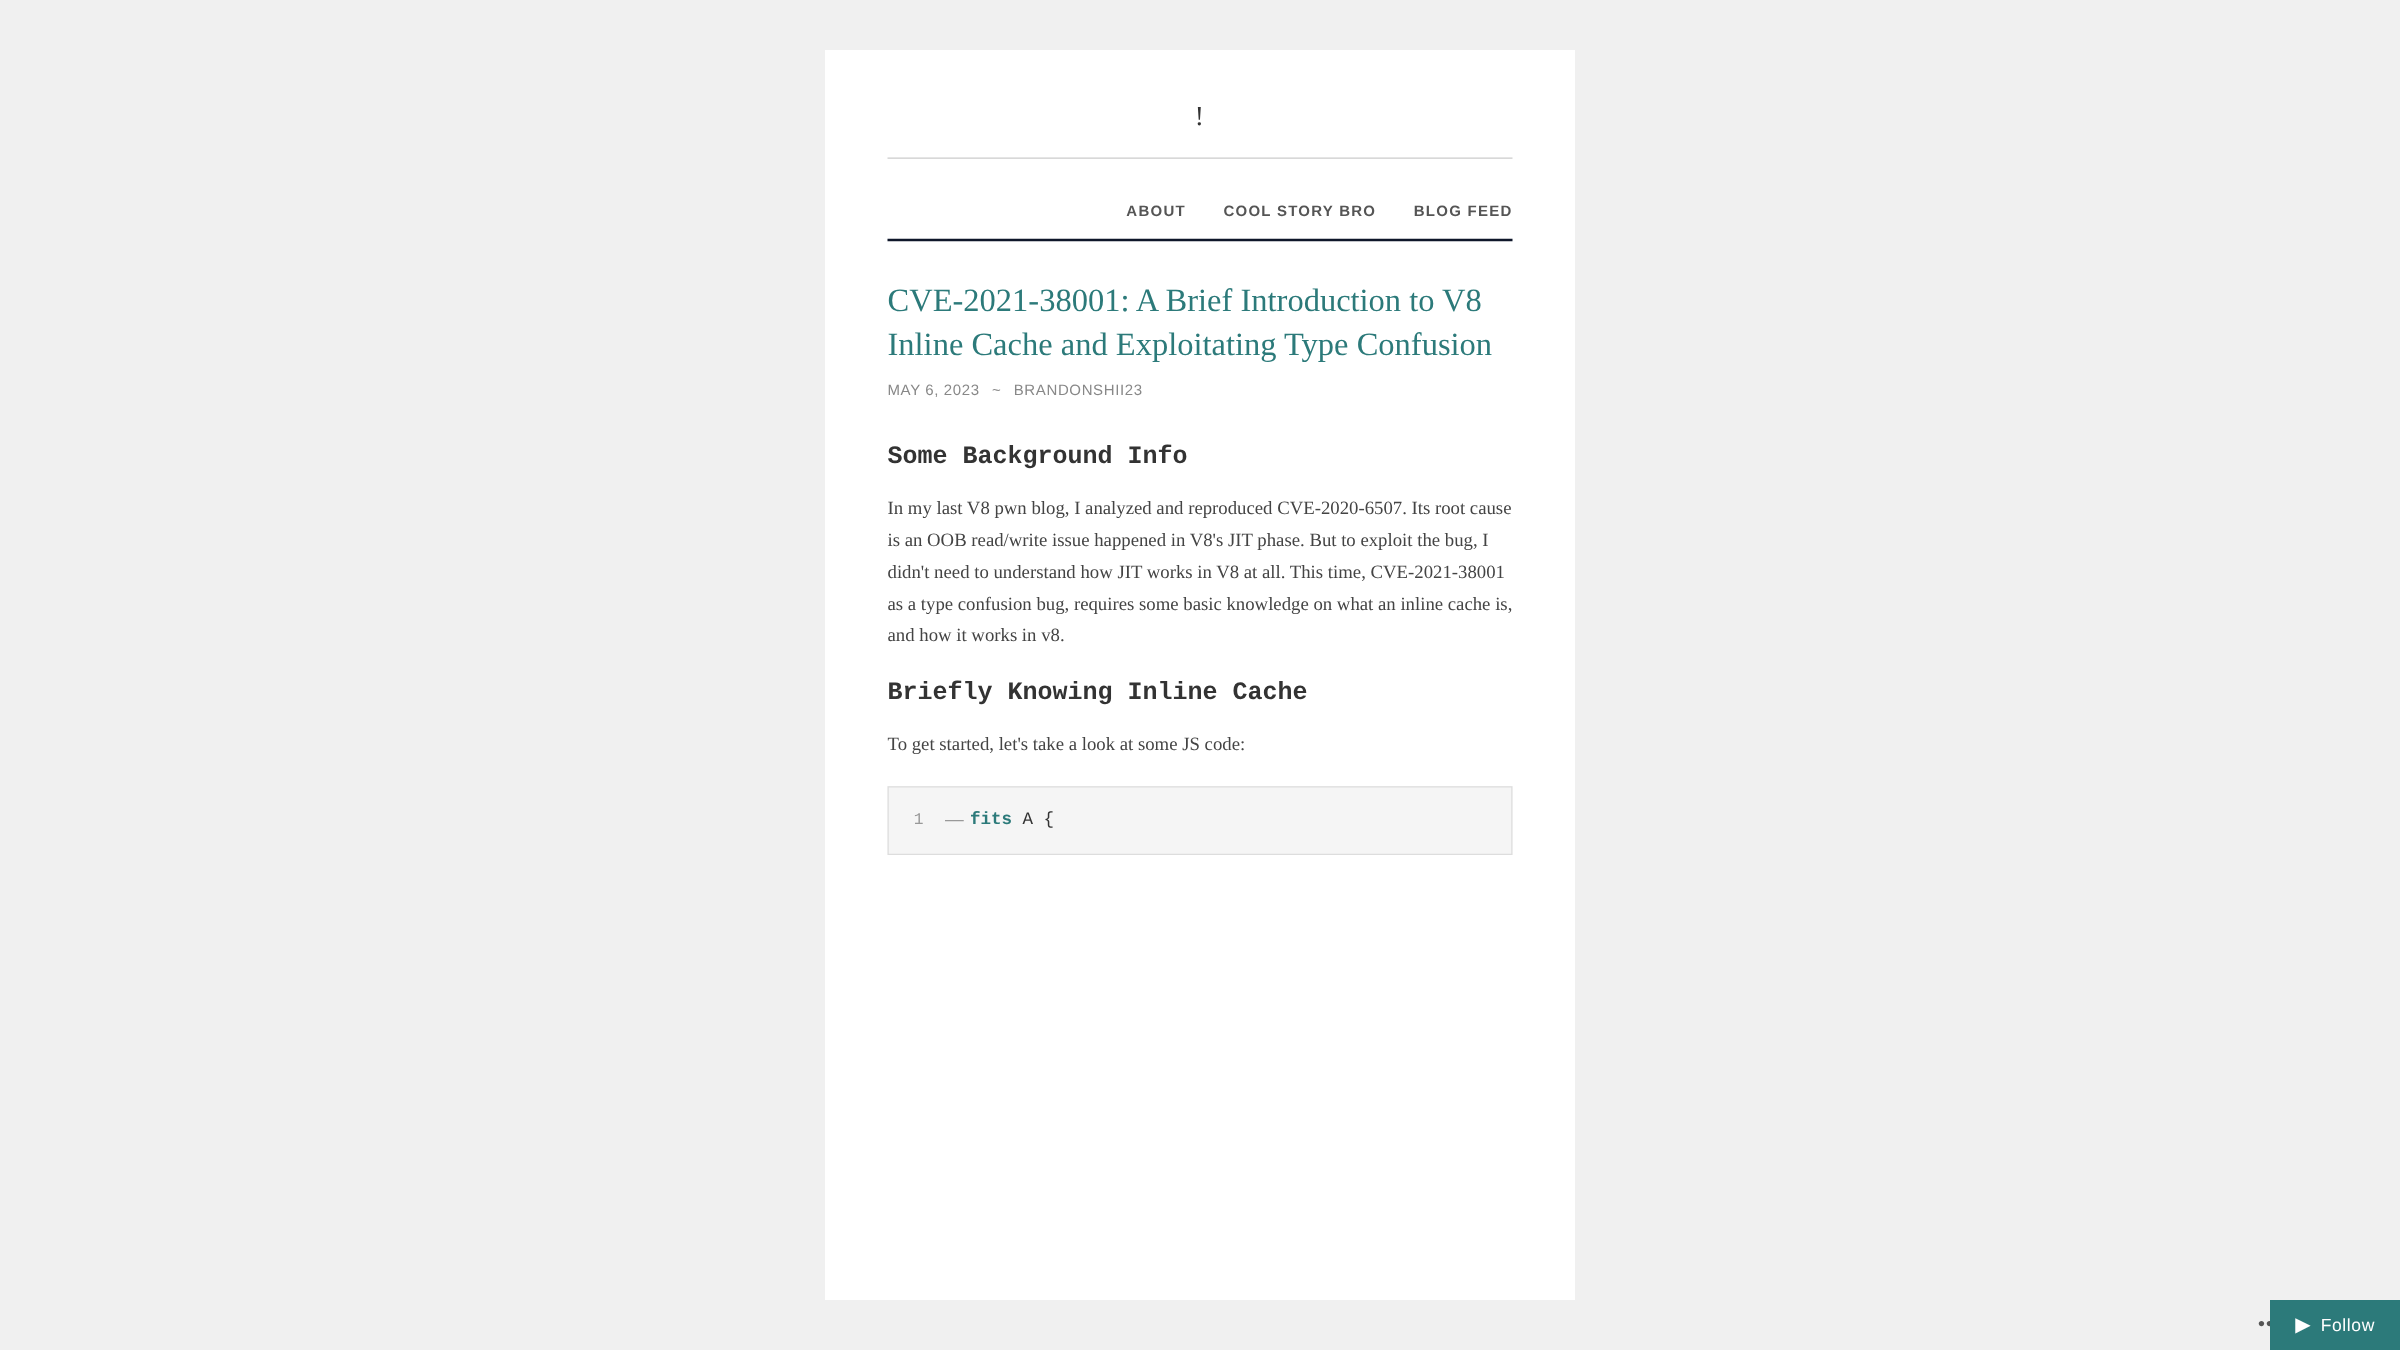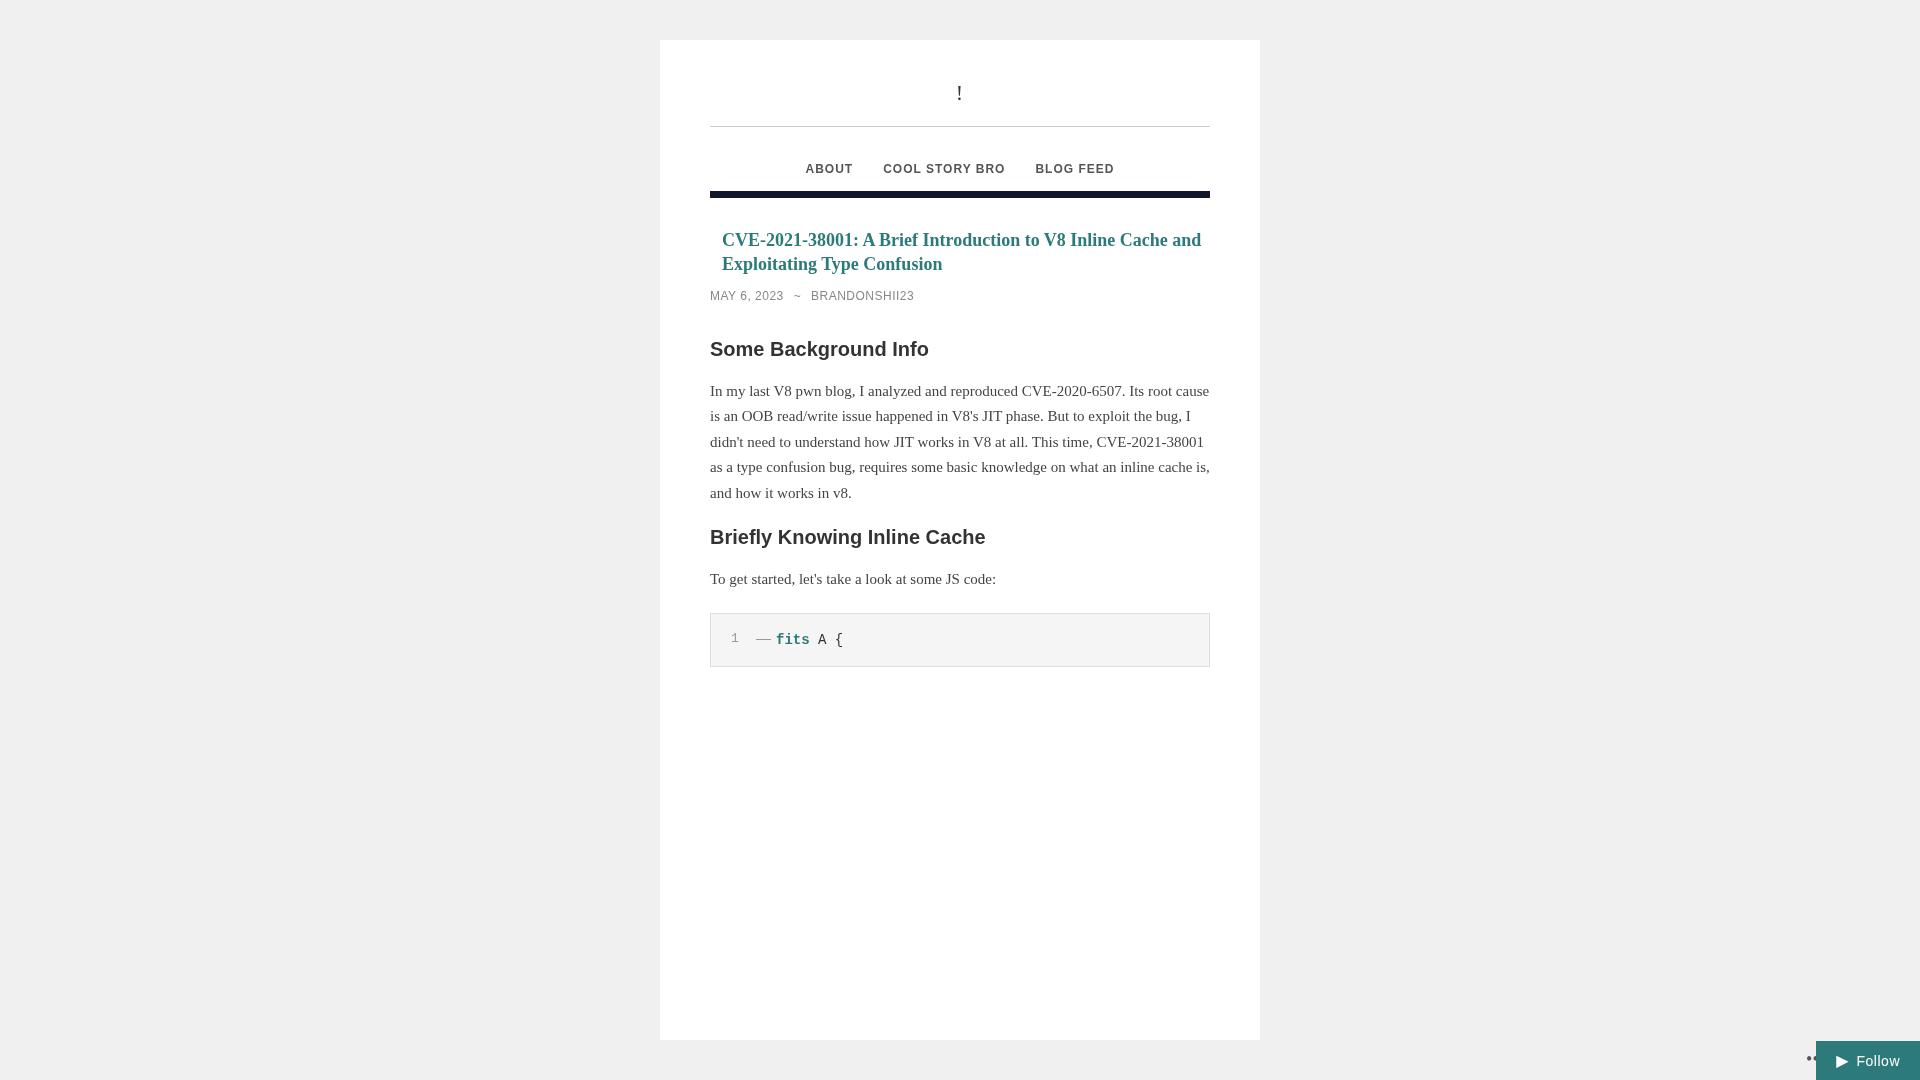--- a/index.html
+++ b/index.html
@@ -42,65 +42,64 @@
     .site-title {
       font-family: Georgia, serif;
       font-size: 22px;
       font-weight: normal;
       color: #333;
       letter-spacing: 1px;
     }
 
     .site-nav {
       display: flex;
-      justify-content: center;
+      justify-content: flex-end;
       gap: 30px;
       padding: 15px 0;
-      border-bottom: 7px solid #0f172a;
+      border-bottom: 2px solid #0f172a;
       margin-bottom: 30px;
     }
 
     .nav-link {
       font-family: 'Arial', sans-serif;
       font-size: 12px;
       font-weight: bold;
       letter-spacing: 1px;
       color: #555;
       text-decoration: none;
       cursor: pointer;
     }
 
     .post-title {
       font-family: Georgia, serif;
-      font-size: 18px;
-      font-weight: bold;
+      font-size: 26px;
+      font-weight: normal;
       color: #2c7a7a;
       line-height: 1.35;
       margin-bottom: 12px;
-      margin-left: 12px;
     }
 
     .post-meta {
       font-family: 'Arial', sans-serif;
       font-size: 12px;
       color: #888;
       margin-bottom: 35px;
       letter-spacing: 0.5px;
     }
 
     .post-meta .separator {
       margin: 0 6px;
     }
 
     .post-meta .author {
       color: #888;
     }
 
     .section-heading {
-      font-family: Liberation Sans, sans-serif;
+      font-family: Liberation Mono, monospace;
       font-size: 20px;
       font-weight: bold;
       color: #333;
       margin-bottom: 18px;
     }
 
     .post-body p {
       font-family: Georgia, serif;
       font-size: 15px;
       line-height: 1.7;

